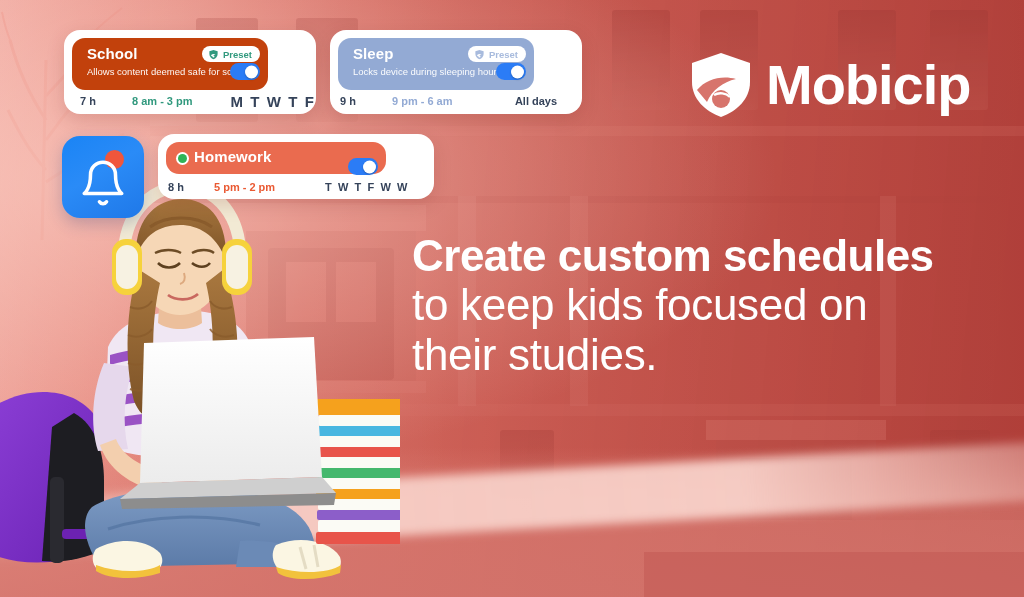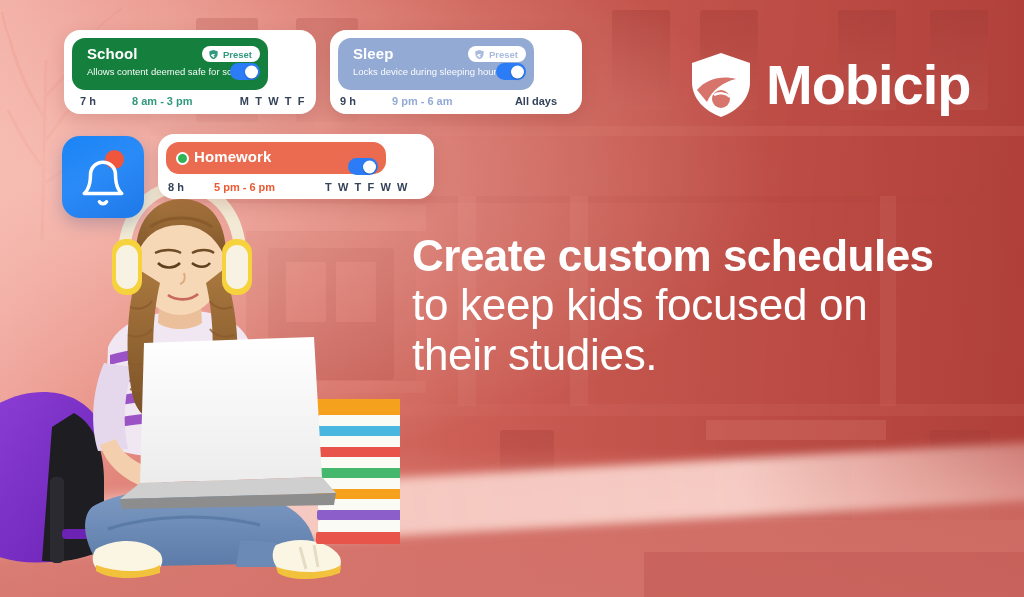--- a/index.html
+++ b/index.html
@@ -44,21 +44,21 @@
   .foot-time{font-weight:700;}
   .foot-days{font-weight:700;color:#35435a;letter-spacing:1.6px;}
 
   
   .toggle{position:absolute;border-radius:999px;background:#2b7cf6;}
   .toggle .knob{position:absolute;top:50%;transform:translateY(-50%);
     border-radius:50%;background:#fff;box-shadow:0 1px 2px rgba(0,0,0,.25);}
 
   
   #card-school{left:64px;top:30px;width:252px;height:84px;}
-  #card-school .card-inner{position:absolute;left:8px;top:8px;right:48px;height:52px;background:#15803d;}
+  #card-school .card-inner{position:absolute;left:8px;top:8px;right:48px;height:52px;background:#c2410c;}
   #card-school .card-title{position:absolute;left:15px;top:7px;font-size:15px;}
   #card-school .card-sub{position:absolute;left:15px;top:28px;font-size:9.5px;}
   #card-school .preset{right:8px;top:8px;height:16px;padding:0 8px 0 6px;}
   #card-school .preset-label{font-size:9.5px;color:#31997e;}
   #card-school .toggle{right:8px;top:25px;width:30px;height:17px;}
   #card-school .toggle .knob{right:2px;width:13px;height:13px;}
   #card-school .card-foot{top:63px;height:16px;}
 
   
   #card-sleep{left:330px;top:30px;width:252px;height:84px;}
@@ -317,21 +317,21 @@
         </svg>
         <span class="preset-label">Preset</span>
       </div>
       <div class="toggle">
           <span class="knob"></span>
         </div>
     </div>
     <div class="card-foot">
       <span class="foot-dur" style="width:52px;text-align:left;padding-left:16px;font-size:11px">7 h</span>
       <span class="foot-time" style="width:98px;text-align:left;font-size:11px;color:#31997e">8 am - 3 pm</span>
-      <span class="foot-days" style="flex:1;text-align:center;font-size:11px;">M T W T F</span>
+      <span class="foot-days" style="flex:1;text-align:center;font-size:15px;">M T W T F</span>
     </div>
   </div>
 
   <div class="card" id="card-sleep">
     <div class="card-inner">
       <div class="card-title">Sleep</div>
       <div class="card-sub">Locks device during sleeping hours</div>
       <div class="preset">
         <svg class="shield" width="11" height="11" viewBox="0 0 24 24">
           <path d="M12 2 L21 5 V11 C21 16.5 17 21 12 22.5 C7 21 3 16.5 3 11 V5 Z" fill="#a8bbdd"></path>
@@ -362,21 +362,21 @@
   <div class="card" id="card-homework">
     <div class="card-inner">
       <span class="dot"></span>
       <div class="card-title">Homework</div>
       <div class="toggle">
           <span class="knob"></span>
         </div>
     </div>
     <div class="card-foot">
       <span class="foot-dur" style="width:46px;text-align:left;padding-left:10px;font-size:11px">8 h</span>
-      <span class="foot-time" style="width:94px;text-align:left;font-size:11px;color:#ea5a33">5 pm - 6 pm</span>
+      <span class="foot-time" style="width:94px;text-align:left;font-size:11px;color:#ea5a33">5 pm - 2 pm</span>
       <span class="foot-days" style="flex:1;text-align:center;font-size:11px;padding-right:8px">T W T F W W</span>
     </div>
   </div>
 
   <div id="logo">
     <svg width="62" height="66" viewBox="0 0 62 66">
       <path d="M31 1 L60 11 V30 C60 47 47 59 31 65 C15 59 2 47 2 30 V11 Z" fill="#ffffff"></path>
       <path d="M7 38 C 16 27, 32 23, 46 27 C 33 30, 22 38, 17 50 Z" fill="#d7746c"></path>
       <circle cx="31" cy="47" r="9" fill="#d7746c"></circle>
       <path d="M24 43 C 29 40, 36 41, 40 45" stroke="#ffffff" stroke-width="2.4" fill="none"></path>

